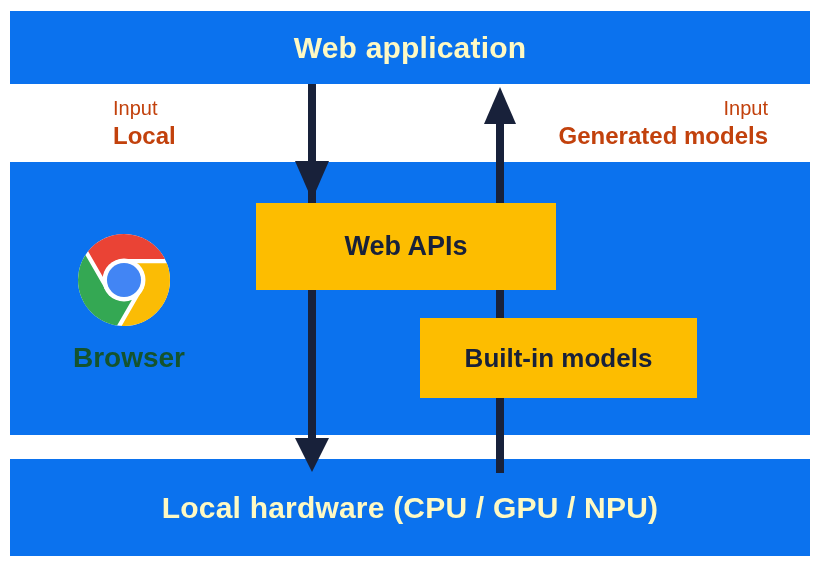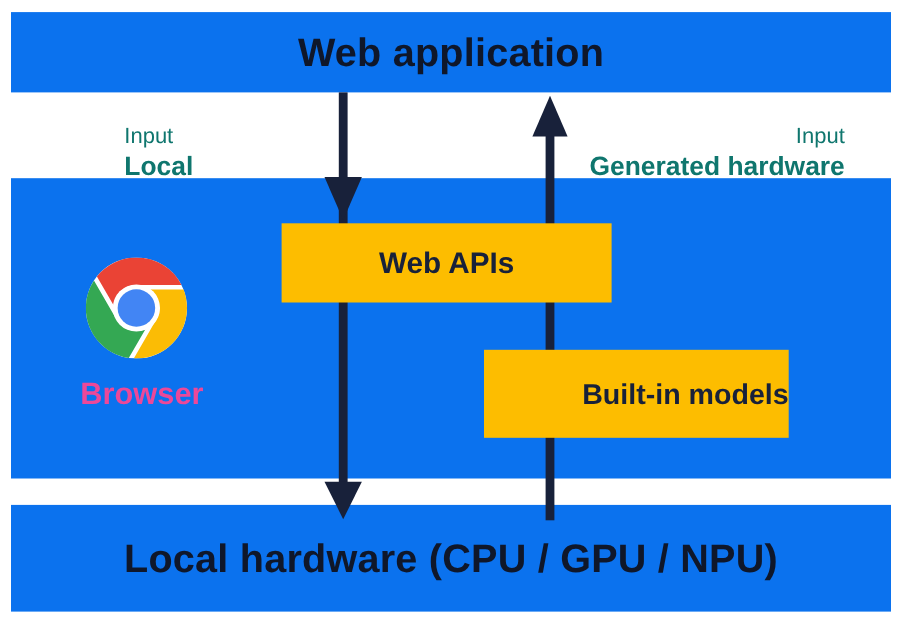--- a/index.html
+++ b/index.html
@@ -22,27 +22,27 @@
     width: 800px;
     background: #0b72ee;
     display: flex;
     align-items: center;
     justify-content: center;
   }
   .band-top    { top: 11px;  height: 73px; z-index: 1; }
   .band-panel  { top: 162px; height: 273px; z-index: 1; }
   .band-bottom { top: 459px; height: 97px; z-index: 1; }
   .band-title {
-    color: #0f172a;
-    font-size: 36px;
+    color: #fef9c3;
+    font-size: 30px;
     font-weight: 700;
     letter-spacing: 0.2px;
   }
   
-  .io-block { position: absolute; top: 96px; z-index: 2; color: #0f766e; margin-top: 16px; }
+  .io-block { position: absolute; top: 96px; z-index: 2; color: #c2410c; }
   .io-left  { left: 113px; text-align: left; }
   .io-right { right: 52px; text-align: right; }
   .io-caption { font-size: 20px; font-weight: 400; line-height: 25px; }
   .io-label   { font-size: 24px; font-weight: 700; line-height: 29px; }
   
   .arrows {
     position: absolute;
     left: 0; top: 0;
     width: 820px; height: 566px;
     z-index: 3;
@@ -56,65 +56,64 @@
     display: flex;
     flex-direction: column;
     align-items: center;
     justify-content: center;
     text-align: center;
     color: #18213a;
     font-weight: 700;
   }
   .ybox-webapis {
     left: 256px; top: 203px;
-    width: 300px; height: 72px;
+    width: 300px; height: 87px;
     font-size: 27px;
     text-align: center;
   }
   .ybox-builtin {
-    left: 440px; top: 318px;
+    left: 420px; top: 318px;
     width: 277px; height: 80px;
     font-size: 26px;
     line-height: 34px;
-    align-items: flex-end;
   }
   
   .chrome-logo {
     position: absolute;
     left: 78px; top: 234px;
     width: 92px; height: 92px;
     z-index: 2;
   }
   .browser-label {
     position: absolute;
     left: 49px; top: 342px;
     width: 160px;
     z-index: 2;
     text-align: center;
-    color: #ec4899;
+    color: #14532d;
     font-size: 28px;
     font-weight: 700;
   }
 </style>
 </head>
 <body>
 
 <div class="canvas">
 
   <div class="band band-top">
     <div class="band-title">Web application</div>
   </div>
 
   <div class="io-block io-left">
     <div class="io-caption">Input</div>
     <div class="io-label">Local</div>
   </div>
   <div class="io-block io-right">
     <div class="io-caption">Input</div>
-    <div class="io-label">Generated hardware</div>
+    <div class="io-label">Generated models</div>
   </div>
 
   <div class="band band-panel"></div>
 
   <svg class="chrome-logo" viewBox="0 0 24 24" aria-hidden="true">
     <circle cx="12" cy="12" r="12" fill="#ffffff"></circle>
     <path fill="#ea4335" d="M12 0C8.21 0 4.831 1.757 2.632 4.501l3.953 6.848A5.454 5.454 0 0 1 12 6.545h10.691A12 12 0 0 0 12 0z"></path>
     <path fill="#34a853" d="M1.931 5.47A11.943 11.943 0 0 0 0 12c0 6.012 4.42 10.991 10.189 11.864l3.953-6.847a5.45 5.45 0 0 1-6.865-2.29z"></path>
     <path fill="#fbbc05" d="M15.273 7.636a5.446 5.446 0 0 1 1.45 7.09l-5.342 9.258c.206.01.412.016.619.016 6.627 0 12-5.373 12-12 0-1.54-.29-3.011-.818-4.364z"></path>
     <circle cx="12" cy="12" r="5.6" fill="#ffffff"></circle>

